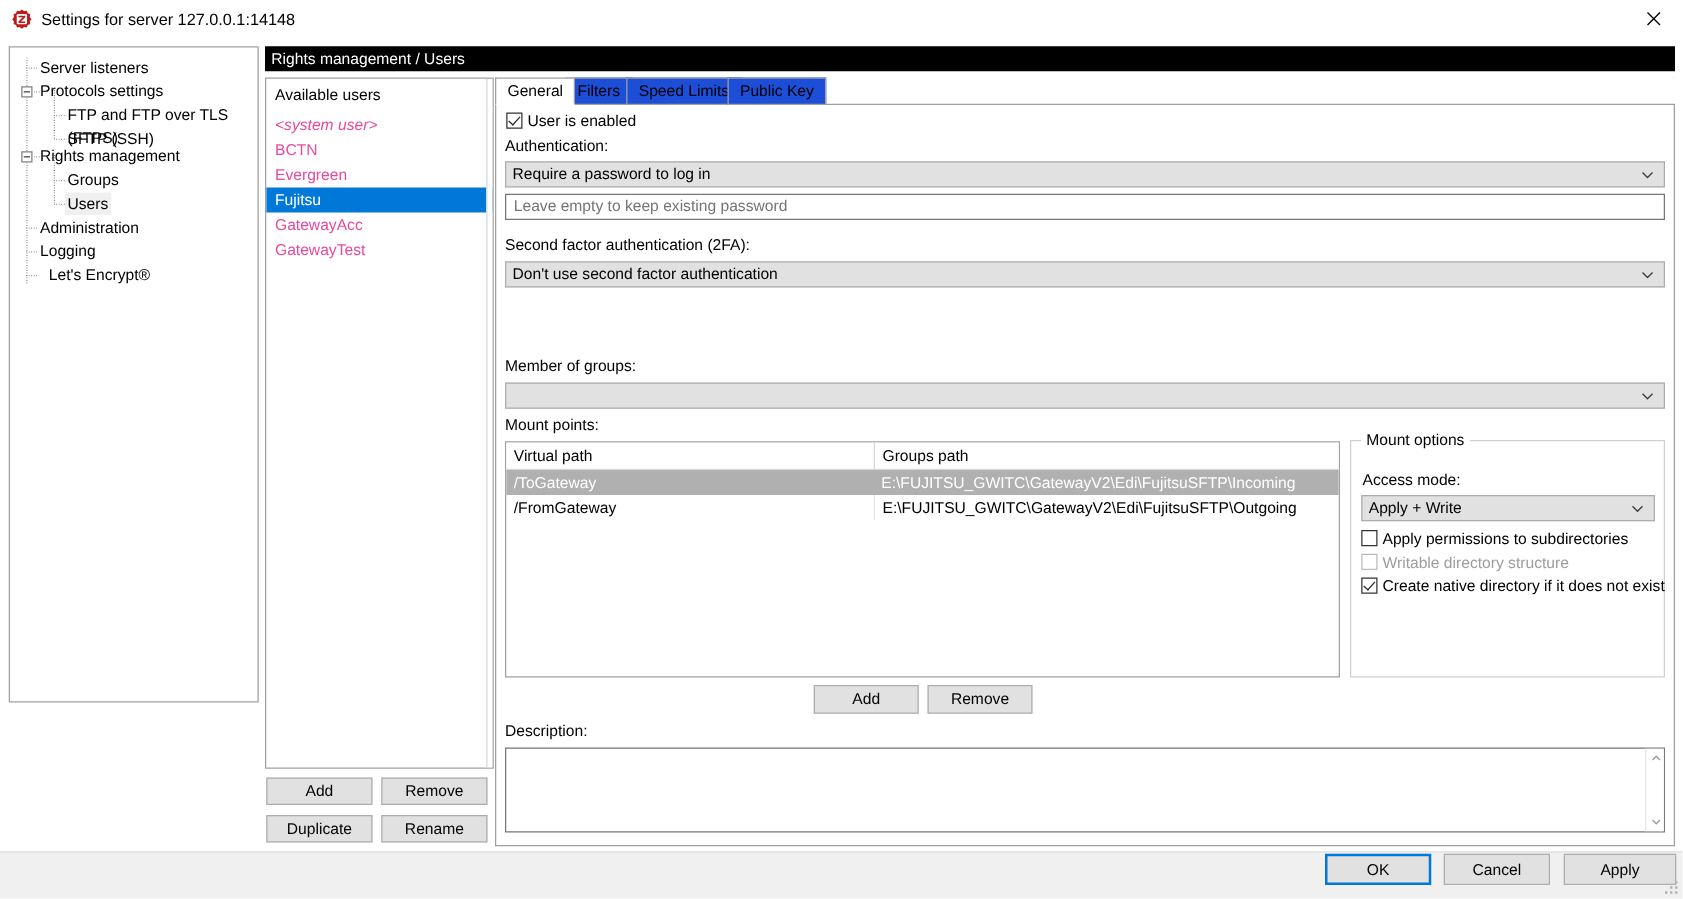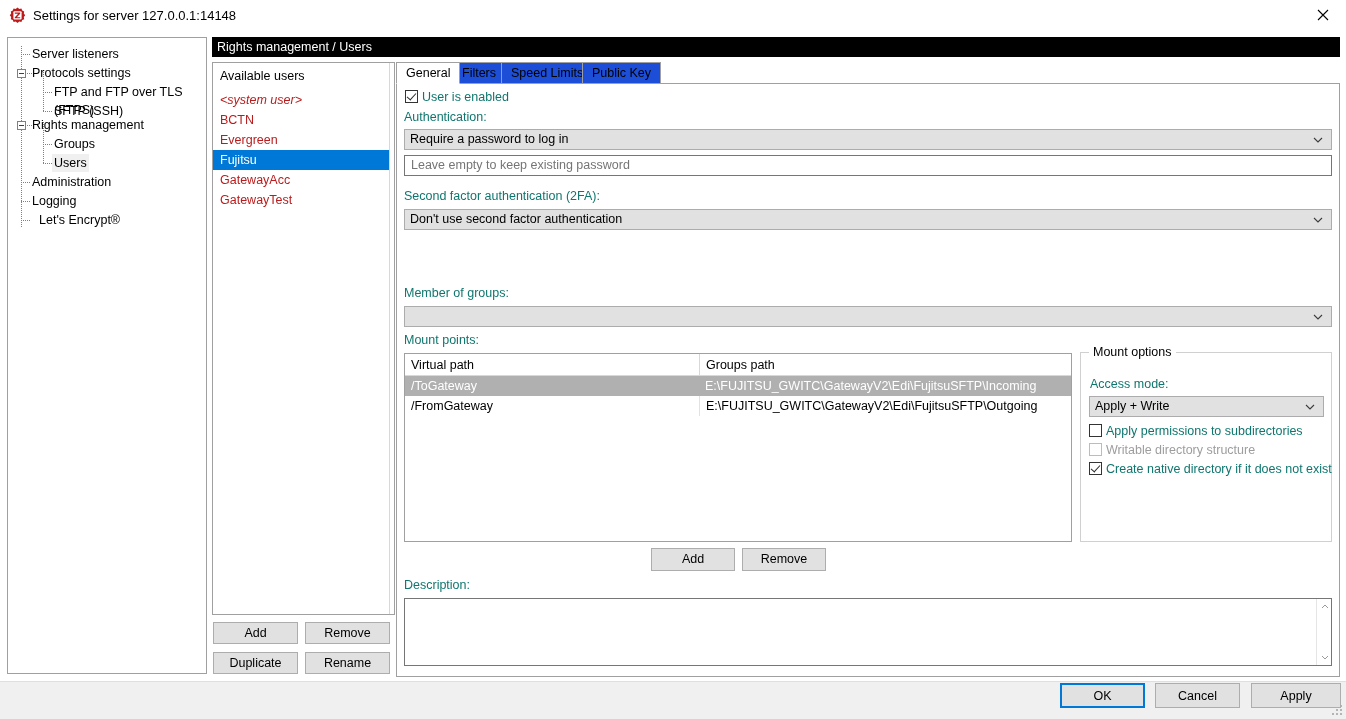--- a/index.html
+++ b/index.html
@@ -35,21 +35,21 @@
   .title-close {
     position: absolute; right: 0; top: 0; width: 46px; height: 30px;
     display: flex; align-items: center; justify-content: center;
     cursor: default;
   }
   .title-close svg { display: block; }
 
   
   .tree-panel {
     position: absolute; left: 7px; top: 37px;
-    width: 200px; height: 637px;
+    width: 200px; height: 525px;
     background: #ffffff;
     border: 1px solid #a0a0a0;
     overflow: hidden;
   }
   .tree-inner { position: relative; padding: 4px 0 0 0; }
   .tree-label {
     position: absolute;
     line-height: 18px;
     font-size: 12.5px;
   }
@@ -107,21 +107,21 @@
     font-size: 12.5px; color: #000;
   }
   .users-list {
     position: absolute; left: 0; top: 27px; right: 0; bottom: 0;
   }
   .user-item {
     height: 20px; line-height: 20px;
     padding-left: 7px;
     font-size: 12.5px;
     white-space: nowrap;
-    color: #b91c1c;
+    color: #ec4899;
   }
   .user-item.sysuser { font-style: italic; }
   .user-item.selected { background: #0078d7; color: #ffffff; }
   .users-scroll {
     position: absolute; right: 0; top: 0; width: 5px; height: 100%;
     border-left: 1px solid #d8d8d8;
     background: #ffffff;
   }
 
   .btn {
@@ -176,21 +176,21 @@
     z-index: 3;
   }
   .tabstrip-line {
     position: absolute; left: 0; top: 21px; width: 944px; height: 1px;
     background: #a0a0a0;
   }
 
   
   .lbl {
     position: absolute;
-    font-size: 12.5px; color: #0f766e;
+    font-size: 12.5px; color: #000000;
     white-space: nowrap;
   }
   .lbl.dis { color: #9d9d9d; }
 
   .cbx {
     position: absolute;
     width: 13px; height: 13px;
     border: 1px solid #333333;
     background: #ffffff;
   }

